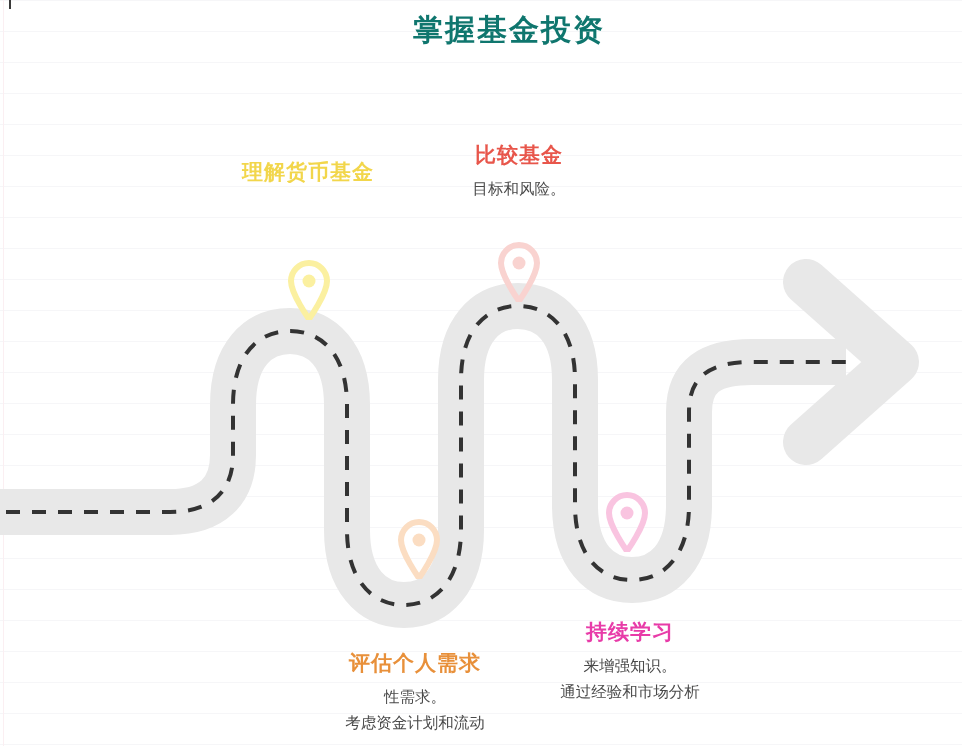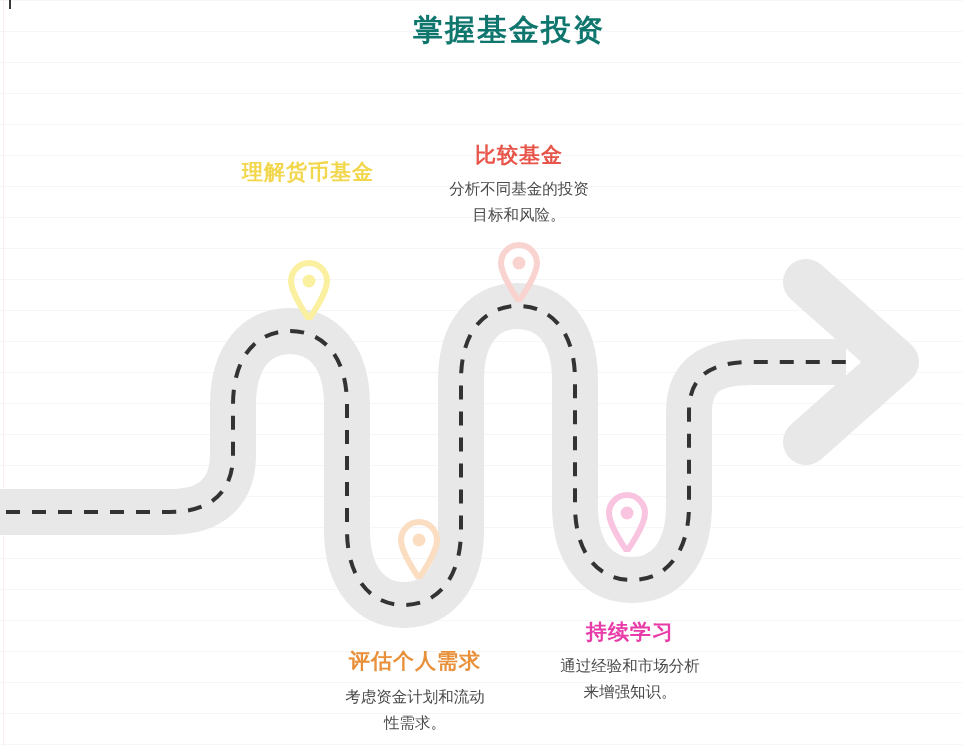--- a/index.html
+++ b/index.html
@@ -140,34 +140,33 @@
   </svg>
 
   <div id="title" style="color: #0f766e; padding-left: 28px;">掌握基金投资</div>
 
   <div class="step-block" id="block-1" style="left: 193px; top: 160px; width: 230px;">
     <p class="step-title" style="color: rgb(242, 214, 75);">理解货币基金</p>
   </div>
 
   <div class="step-block" id="block-2" style="left: 404px; top: 112px; width: 230px; margin-top: 31px;">
     <p class="step-title" style="color: rgb(232, 86, 75);">比较基金</p>
-    <p class="step-desc">分析不同基金的投资</p>
     <p class="step-desc">目标和风险。</p>
   </div>
 
   <div class="step-block" id="block-3" style="left: 300px; top: 651px; width: 230px;">
-    <p class="step-title" style="color: rgb(232, 144, 58); font-family: Liberation Mono, monospace;">评估个人需求</p>
+    <p class="step-title" style="color: rgb(232, 144, 58);">评估个人需求</p>
+    <p class="step-desc">性需求。</p>
     <p class="step-desc">考虑资金计划和流动</p>
-    <p class="step-desc">性需求。</p>
   </div>
 
   <div class="step-block" id="block-4" style="left: 515px; top: 620px; width: 230px;">
     <p class="step-title" style="color: rgb(232, 59, 168);">持续学习</p>
+    <p class="step-desc">来增强知识。</p>
     <p class="step-desc">通过经验和市场分析</p>
-    <p class="step-desc">来增强知识。</p>
   </div>
 
   <svg class="pin" id="pin-1" width="48" height="62" viewBox="0 0 48 62" style="left: 285px; top: 258px;">
     <path class="pin-body" d="M24 61 C24 61 6 36 6 23 A18 18 0 1 1 42 23 C42 36 24 61 24 61 Z" fill="none" stroke-width="6" stroke="#fbf0a0"></path>
     <circle class="pin-dot" cx="24" cy="23" r="6.5" fill="#fbf0a0"></circle>
   </svg>
   <svg class="pin" id="pin-2" width="48" height="62" viewBox="0 0 48 62" style="left: 495px; top: 240px;">
     <path class="pin-body" d="M24 61 C24 61 6 36 6 23 A18 18 0 1 1 42 23 C42 36 24 61 24 61 Z" fill="none" stroke-width="6" stroke="#f9d3d0"></path>
     <circle class="pin-dot" cx="24" cy="23" r="6.5" fill="#f9d3d0"></circle>
   </svg>

